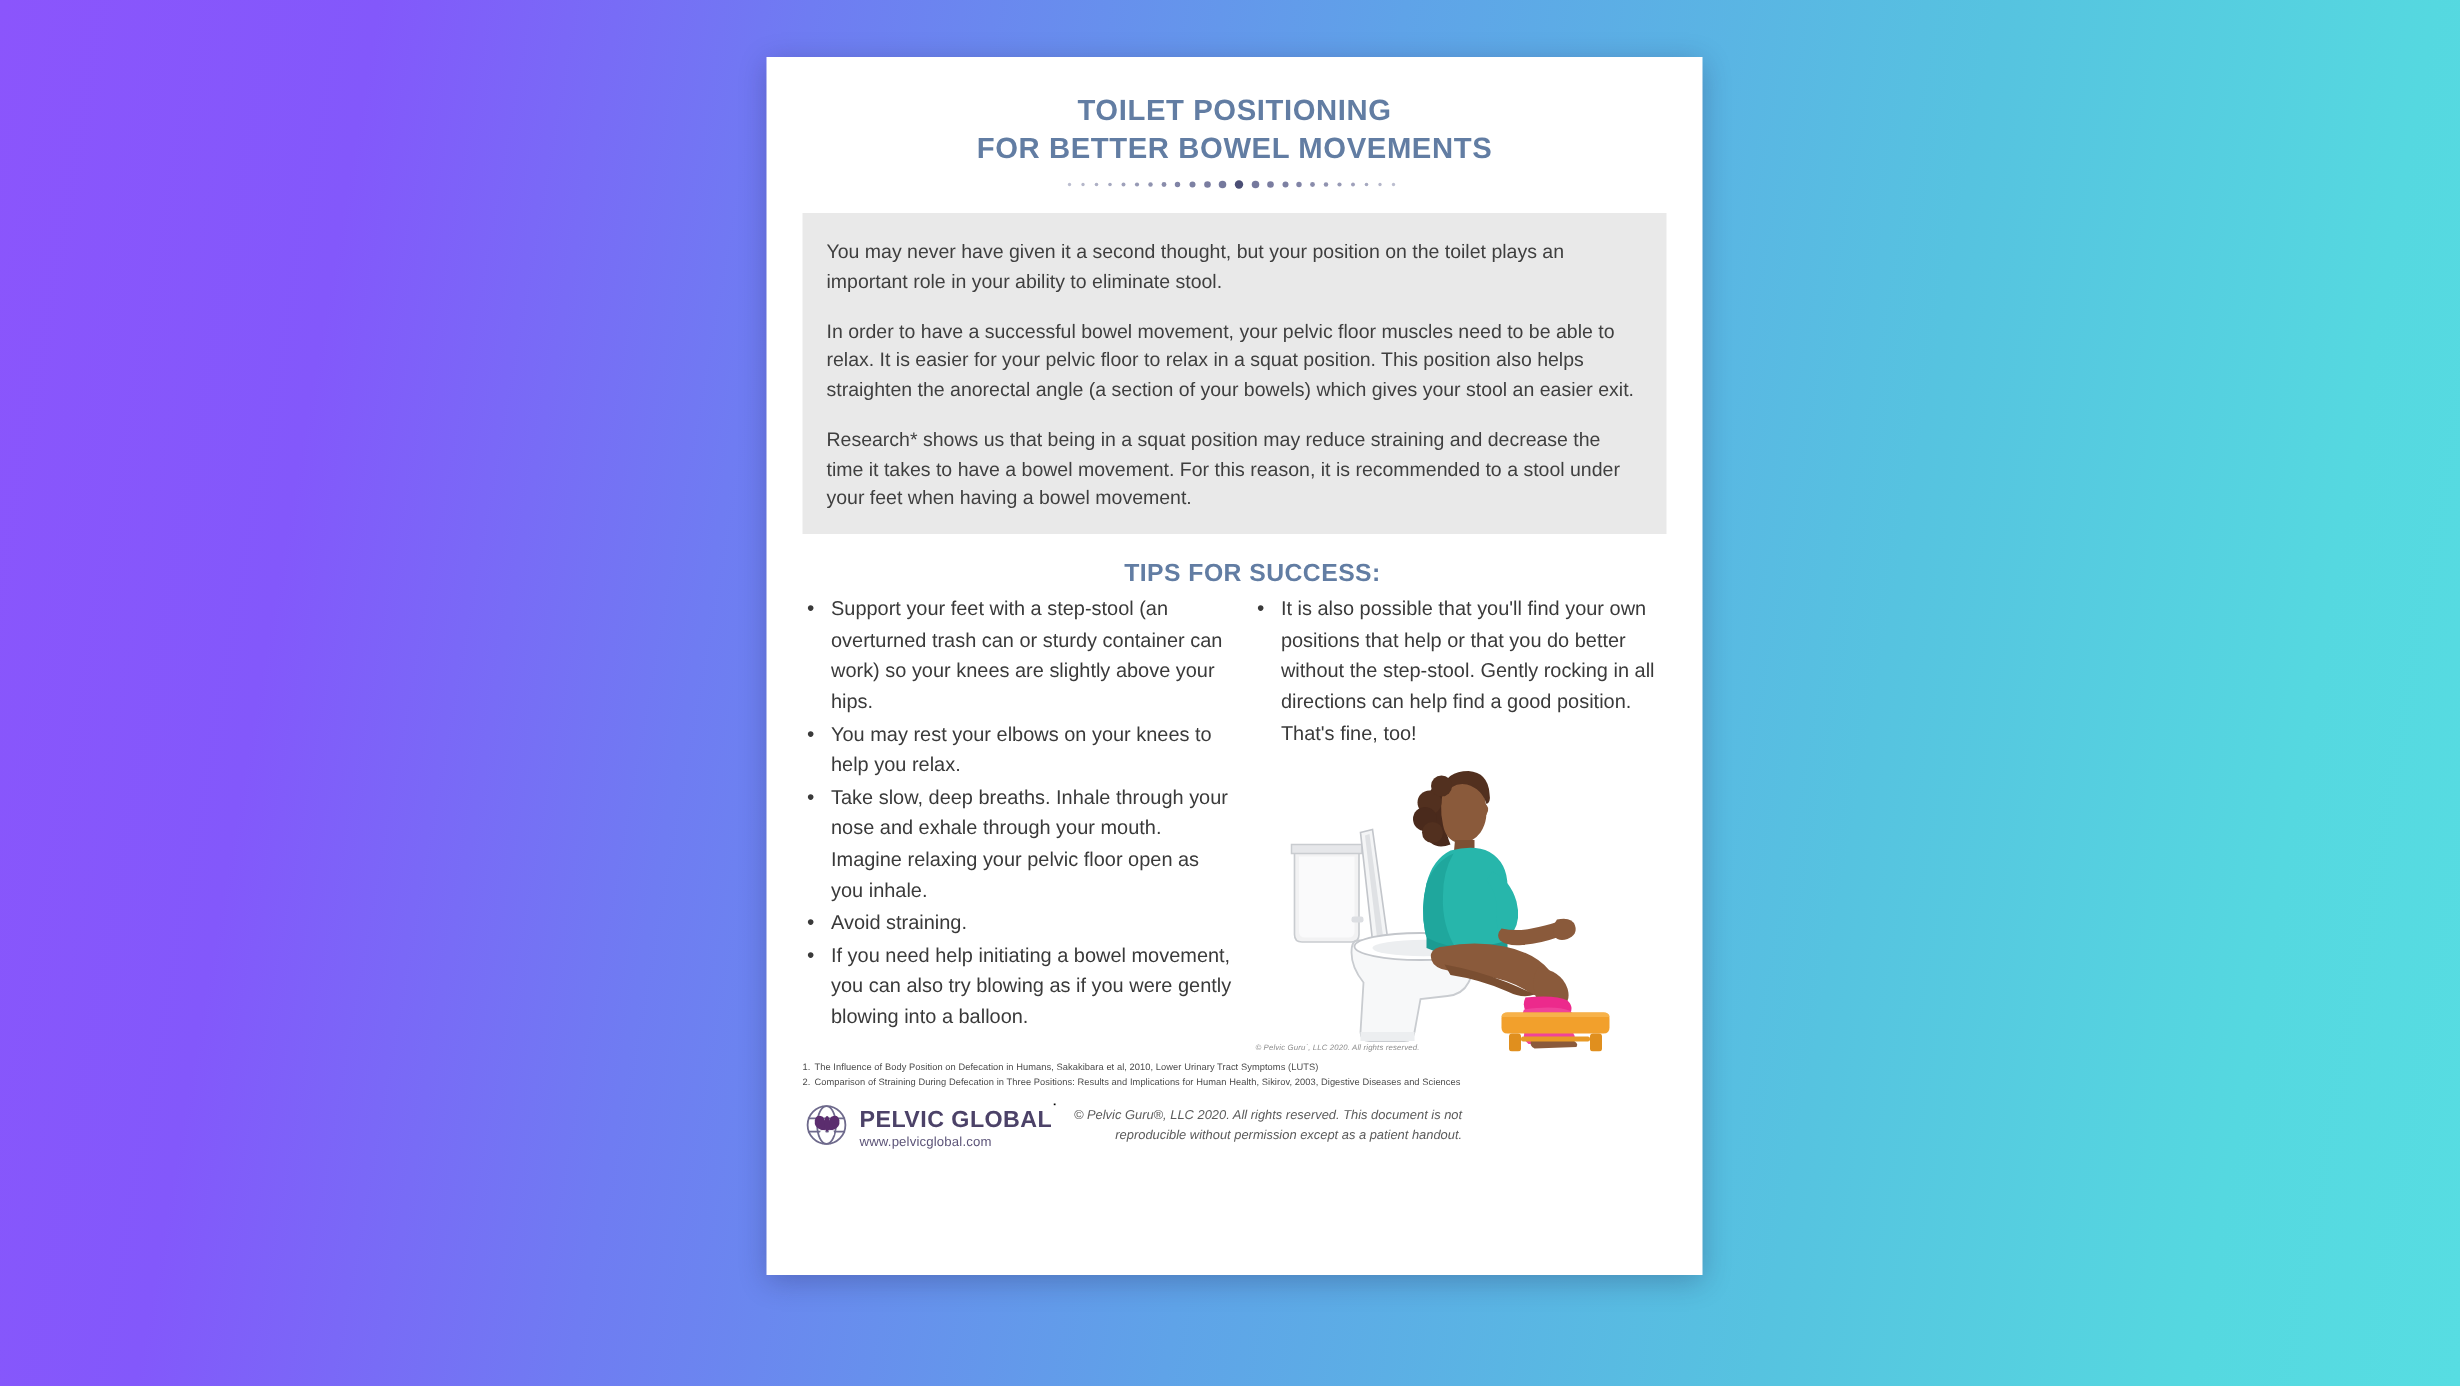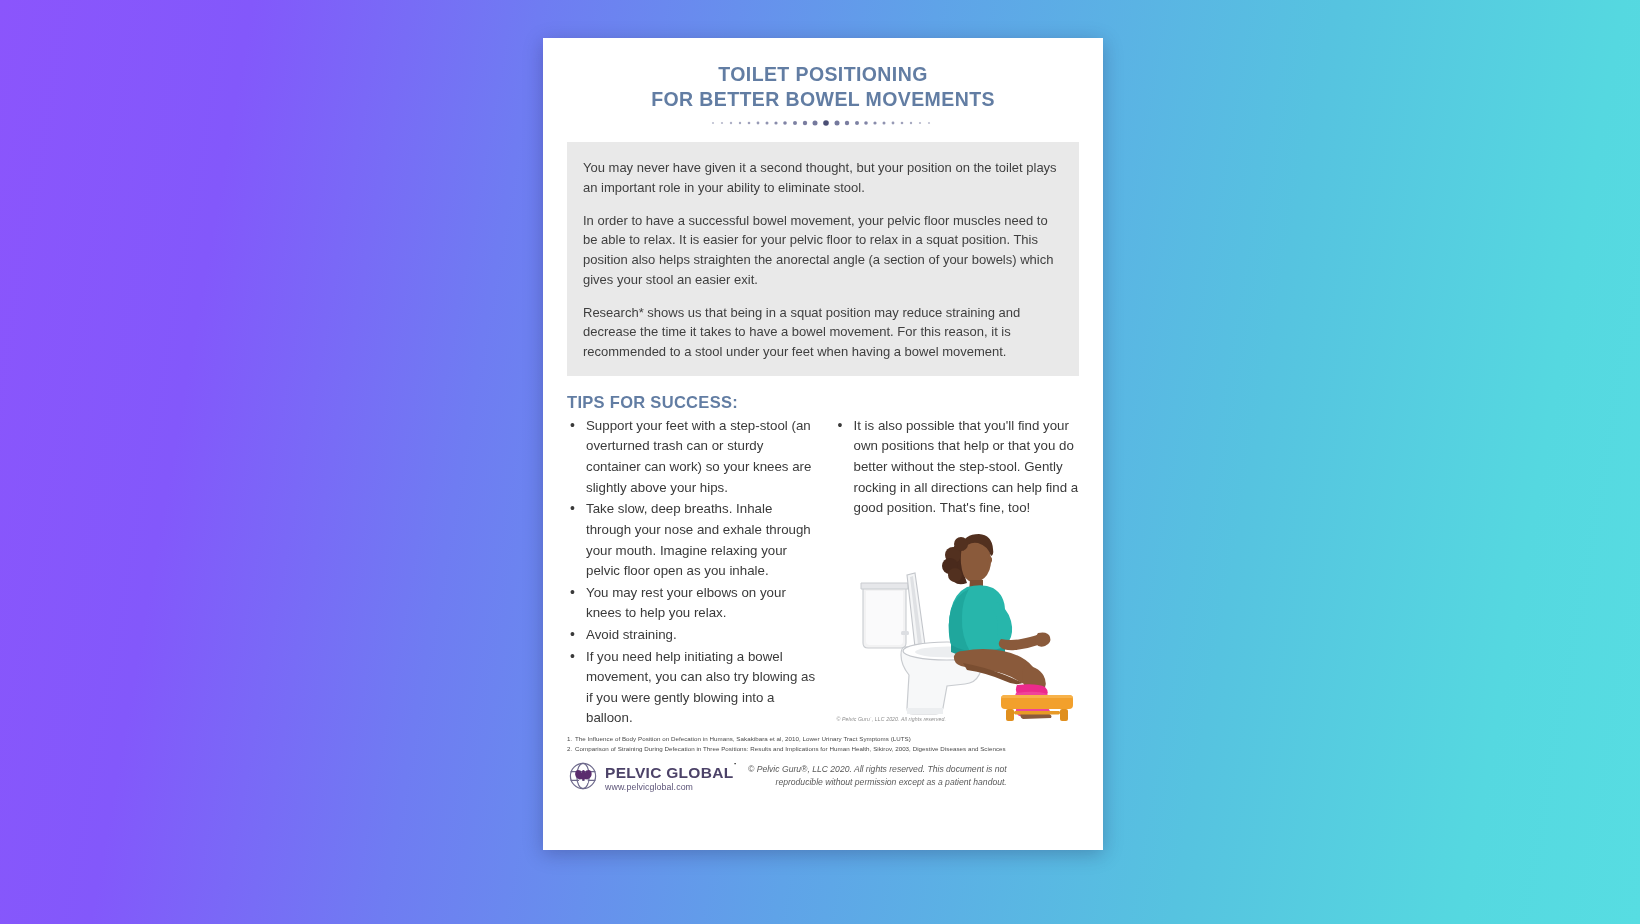--- a/index.html
+++ b/index.html
@@ -5,21 +5,21 @@
   * { margin:0; padding:0; box-sizing:border-box; }
   html, body { width:1640px; height:924px; overflow:hidden; }
   body {
     font-family: "Liberation Sans", sans-serif;
     background: linear-gradient(100deg, #8b55fc 0%, #8358fb 14%, #6f7cf2 30%, #5fa3e8 52%, #56c3e0 74%, #55d8e0 90%, #57dde2 100%);
     display:flex; align-items:flex-start; justify-content:center;
   }
 
   .page {
     position:relative;
-    width:560px; height:812px;
+    width:624px; height:812px;
     margin-top:38px; margin-left:6px;
     background:#ffffff;
     box-shadow:0 4px 18px rgba(30,20,70,0.28);
     padding:0;
   }
 
   
   .title-wrap { padding-top:24px; text-align:center; }
   .title-line {
     color:#627da3;
@@ -51,20 +51,21 @@
   }
   .intro p:last-child { margin-bottom:0; }
 
   
   .tips-head {
     color:#627da3;
     font-weight:bold;
     font-size:16.5px;
     letter-spacing:0.3px;
     margin:17px 0 4px 24px;
+    text-align:center;
   }
 
   .cols { display:flex; padding:0 22px 0 24px; gap:14px; }
   .col-left { width:290px; }
   .col-right { width:282px; position:relative; }
 
   ul.tips { list-style:none; }
   ul.tips li {
     position:relative;
     padding-left:19px;
@@ -180,22 +181,22 @@
     <p>Research* shows us that being in a squat position may reduce straining and decrease the time it takes to have a bowel movement. For this reason, it is recommended to a stool under your feet when having a bowel movement.</p>
   </div>
 
   <div class="tips-head">TIPS FOR SUCCESS:</div>
 
   <div class="cols">
 
     <div class="col-left">
       <ul class="tips">
         <li>Support your feet with a step-stool (an overturned trash can or sturdy container can work) so your knees are slightly above your hips.</li>
+        <li>You may rest your elbows on your knees to help you relax.</li>
         <li>Take slow, deep breaths. Inhale through your nose and exhale through your mouth. Imagine relaxing your pelvic floor open as you inhale.</li>
-        <li>You may rest your elbows on your knees to help you relax.</li>
         <li>Avoid straining.</li>
         <li>If you need help initiating a bowel movement, you can also try blowing as if you were gently blowing into a balloon.</li>
       </ul>
     </div>
 
     <div class="col-right">
       <ul class="tips">
         <li>It is also possible that you'll find your own positions that help or that you do better without the step-stool. Gently rocking in all directions can help find a good position. That's fine, too!</li>
       </ul>
 

